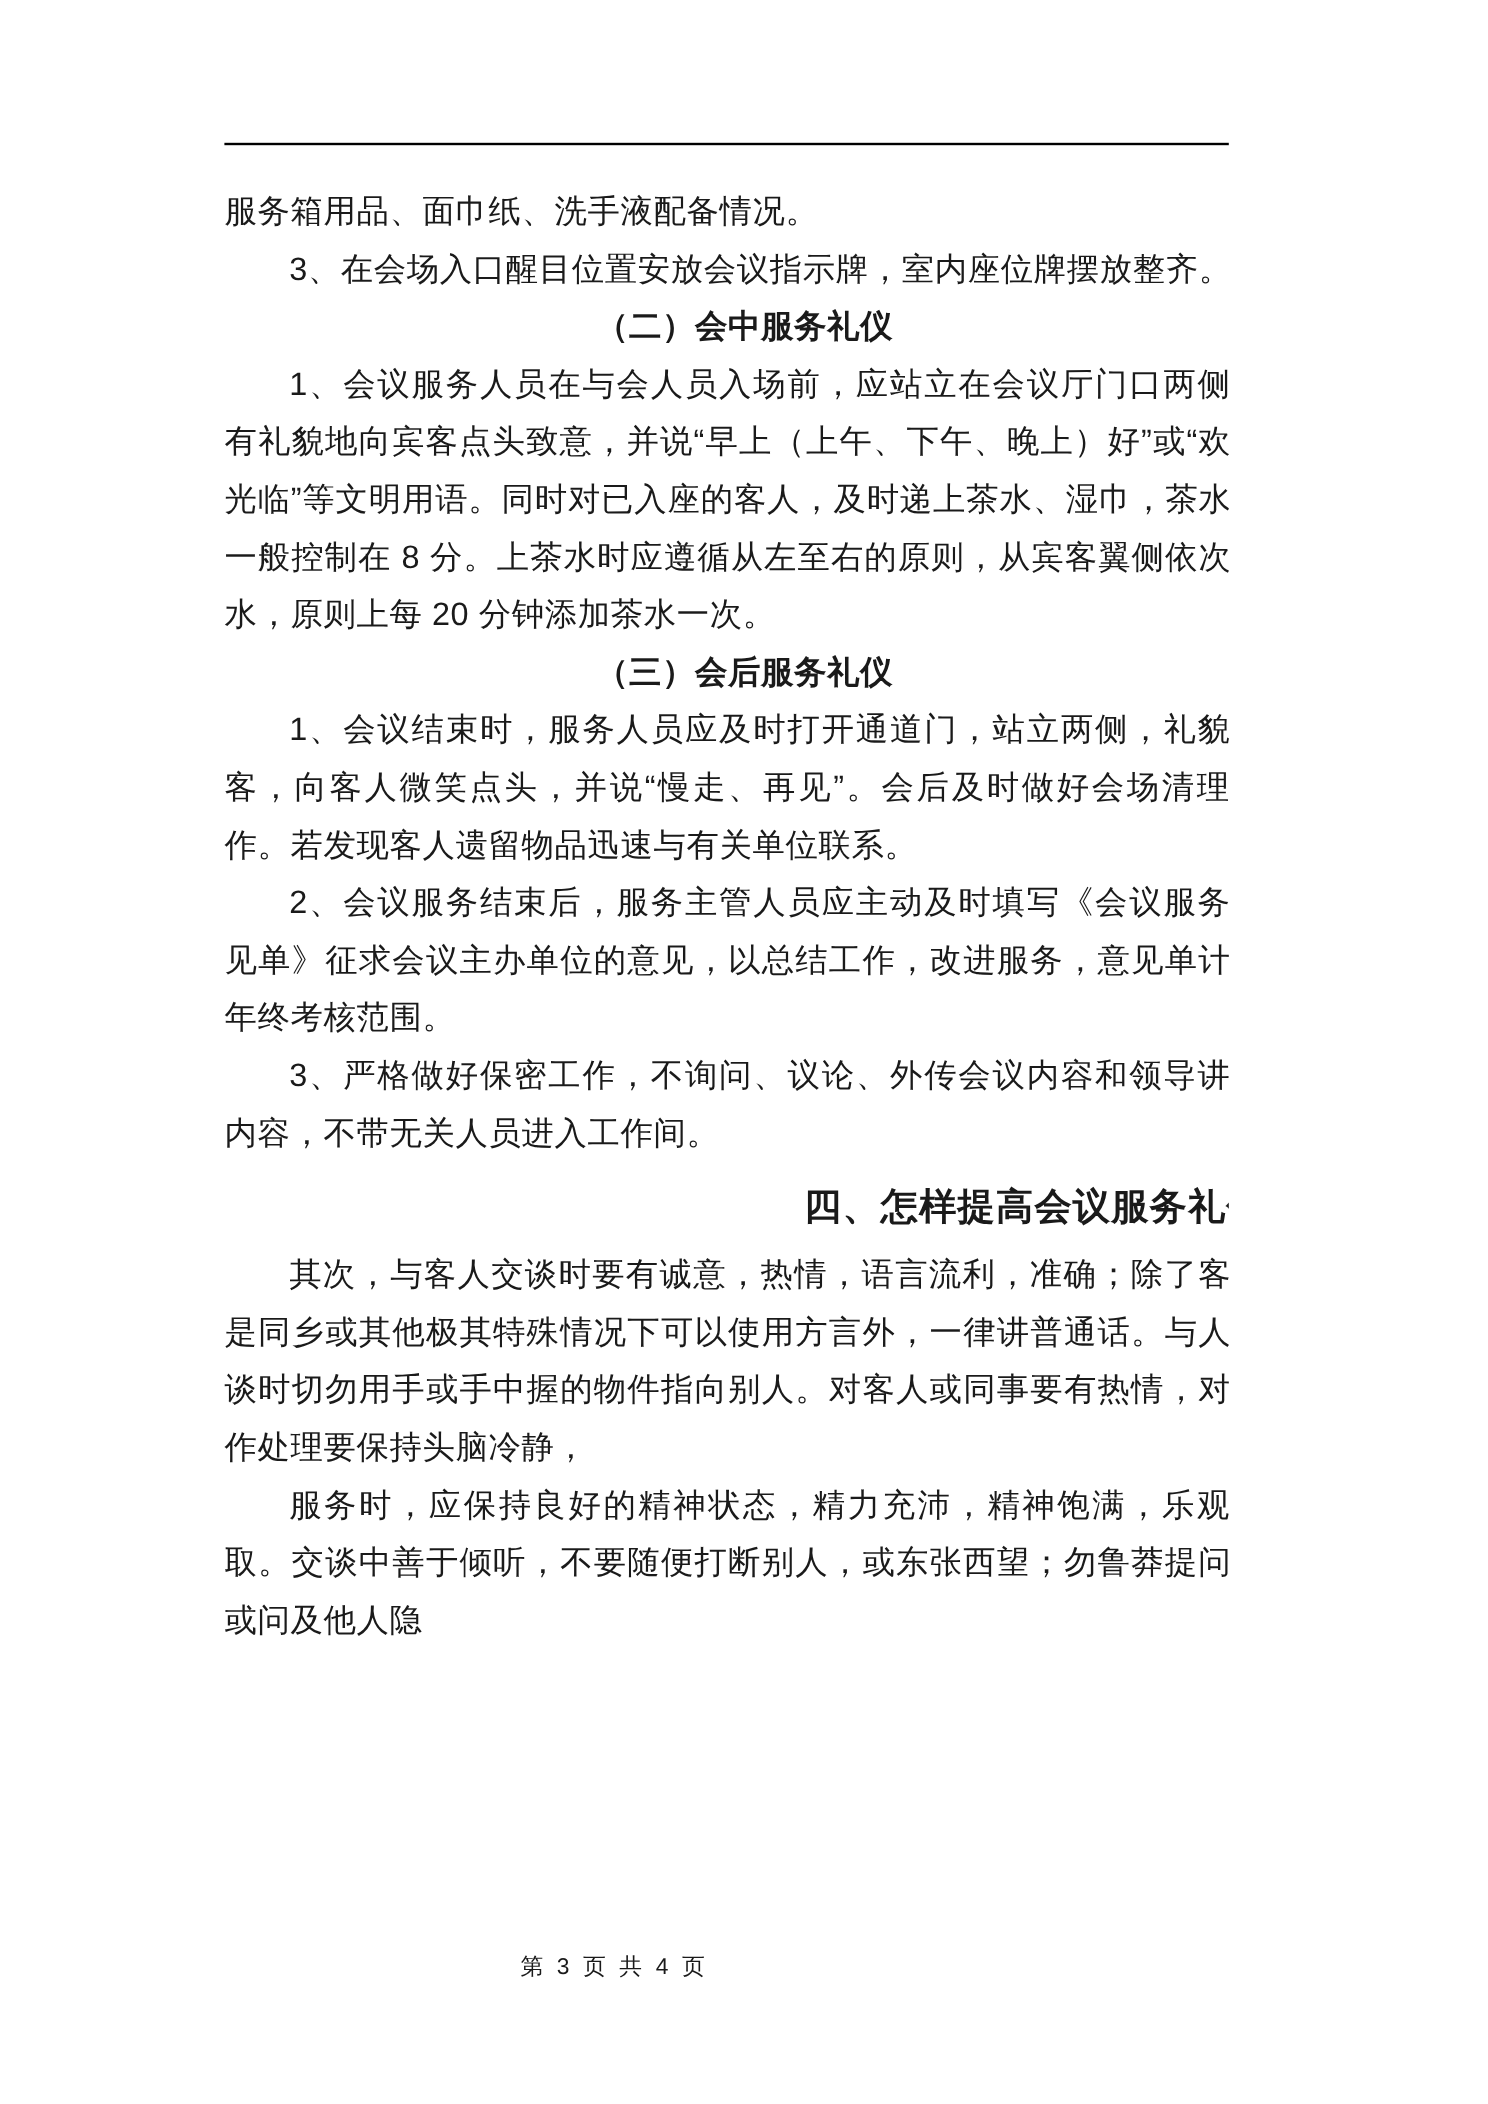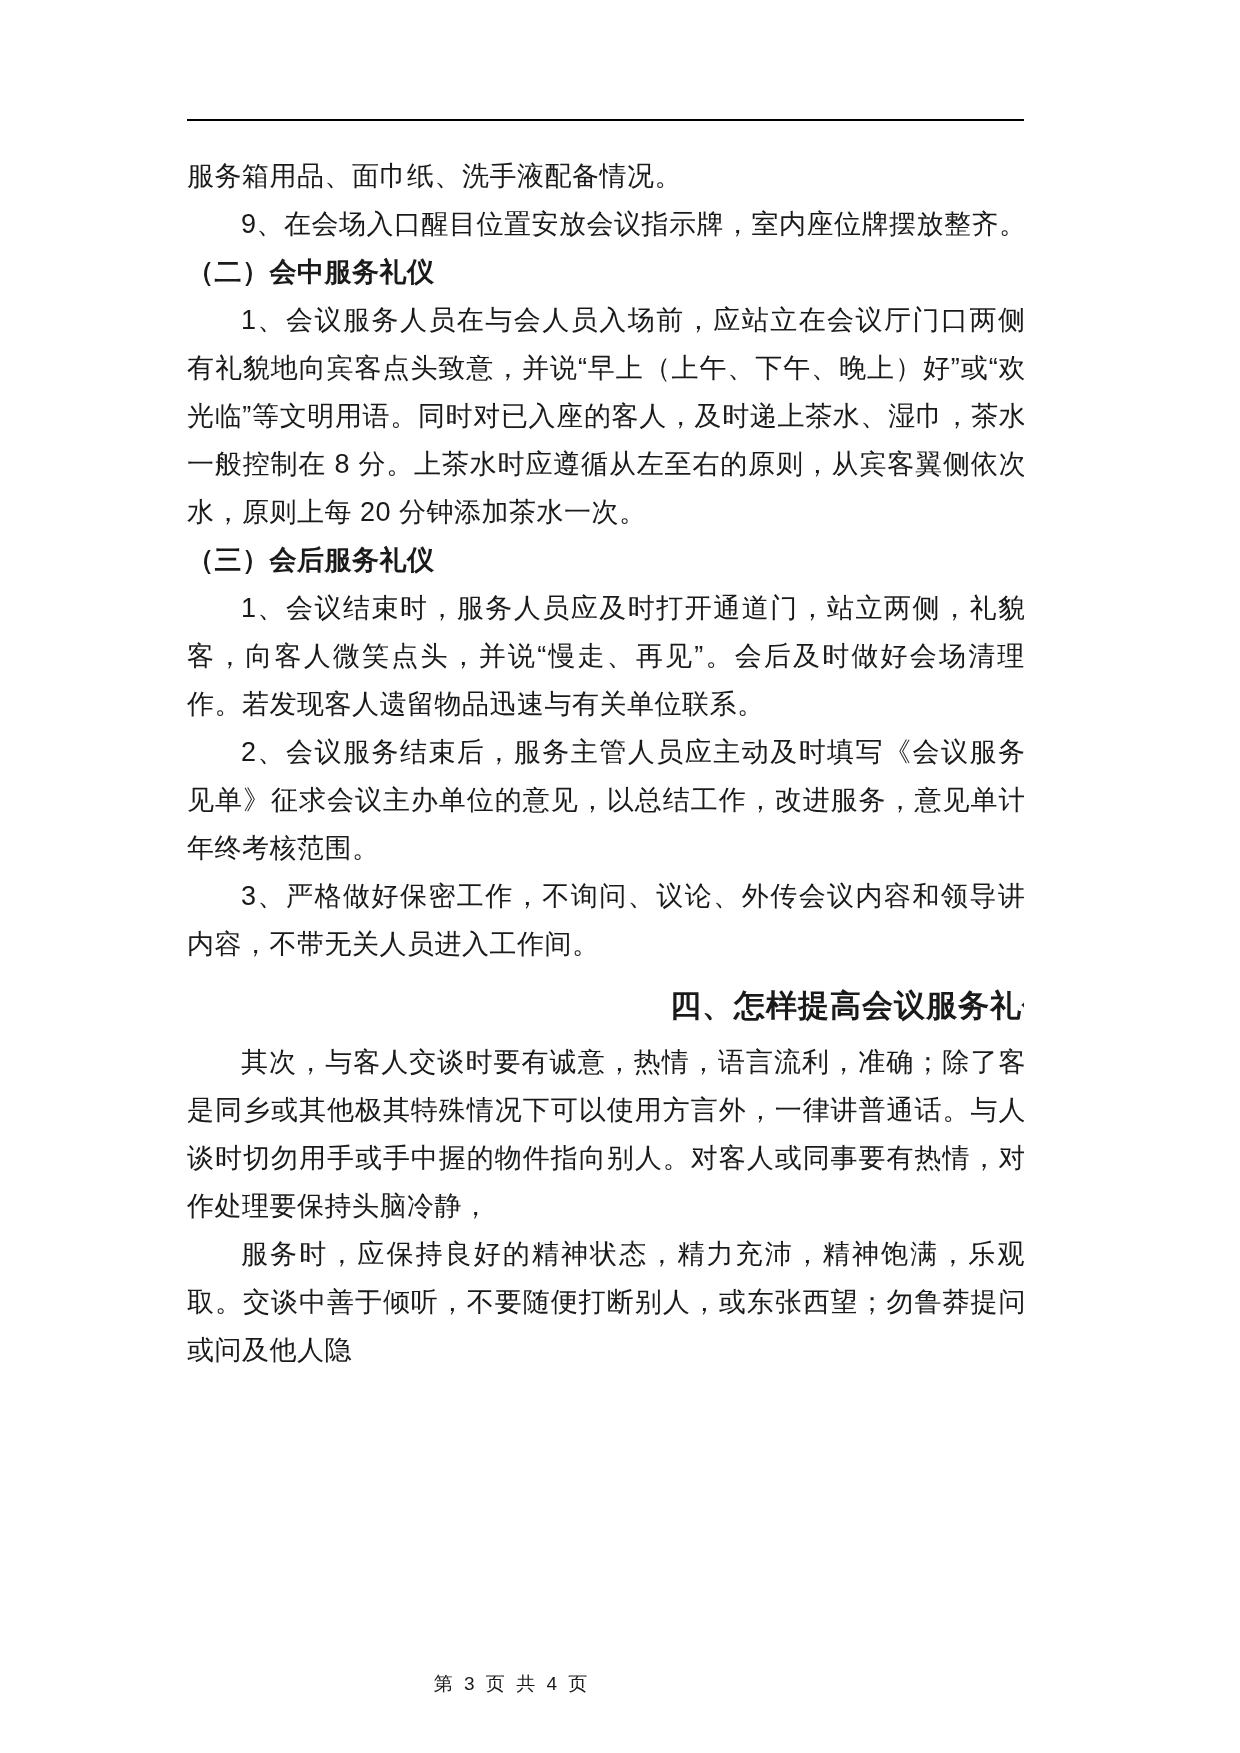--- a/index.html
+++ b/index.html
@@ -40,53 +40,53 @@
     letter-spacing: 0.5px;
   }
   .para.indent {
     text-indent: 2em;
   }
   .sec-heading {
     margin: 0;
     font-size: 27px;
     line-height: 48px;
     font-weight: 700;
-    text-align: left;
+    text-align: center;
     letter-spacing: 0.5px;
   }
   .chap-heading {
     margin: 14px 0 8px 0;
     font-size: 31px;
     line-height: 48px;
     font-weight: 700;
     text-align: right;
     letter-spacing: 1px;
   }
   .page-footer {
     position: absolute;
     left: 0;
-    top: 1670px;
+    top: 1626px;
     width: 100%;
     text-align: center;
     font-size: 19px;
     line-height: 28px;
     letter-spacing: 3px;
     color: #1a1a1a;
   }
 </style>
 </head>
 <body>
 
 <div class="page">
 
   <div class="header-rule"></div>
 
   <div class="doc-body">
     <p class="para">服务箱用品、面巾纸、洗手液配备情况。</p>
-    <p class="para indent">9、在会场入口醒目位置安放会议指示牌，室内座位牌摆放整齐。</p>
+    <p class="para indent">3、在会场入口醒目位置安放会议指示牌，室内座位牌摆放整齐。</p>
     <h3 class="sec-heading">（二）会中服务礼仪</h3>
     <p class="para indent">1、会议服务人员在与会人员入场前，应站立在会议厅门口两侧，有礼貌地向宾客点头致意，并说“早上（上午、下午、晚上）好”或“欢迎光临”等文明用语。同时对已入座的客人，及时递上茶水、湿巾，茶水量一般控制在 8 分。上茶水时应遵循从左至右的原则，从宾客翼侧依次加水，原则上每 20 分钟添加茶水一次。</p>
     <h3 class="sec-heading">（三）会后服务礼仪</h3>
     <p class="para indent">1、会议结束时，服务人员应及时打开通道门，站立两侧，礼貌送客，向客人微笑点头，并说“慢走、再见”。会后及时做好会场清理工作。若发现客人遗留物品迅速与有关单位联系。</p>
     <p class="para indent">2、会议服务结束后，服务主管人员应主动及时填写《会议服务意见单》征求会议主办单位的意见，以总结工作，改进服务，意见单计入年终考核范围。</p>
     <p class="para indent">3、严格做好保密工作，不询问、议论、外传会议内容和领导讲话内容，不带无关人员进入工作间。</p>
     <h2 class="chap-heading">四、怎样提高会议服务礼仪</h2>
     <p class="para indent">其次，与客人交谈时要有诚意，热情，语言流利，准确；除了客户是同乡或其他极其特殊情况下可以使用方言外，一律讲普通话。与人交谈时切勿用手或手中握的物件指向别人。对客人或同事要有热情，对工作处理要保持头脑冷静，</p>
     <p class="para indent">服务时，应保持良好的精神状态，精力充沛，精神饱满，乐观进取。交谈中善于倾听，不要随便打断别人，或东张西望；勿鲁莽提问，或问及他人隐</p>
   </div>

